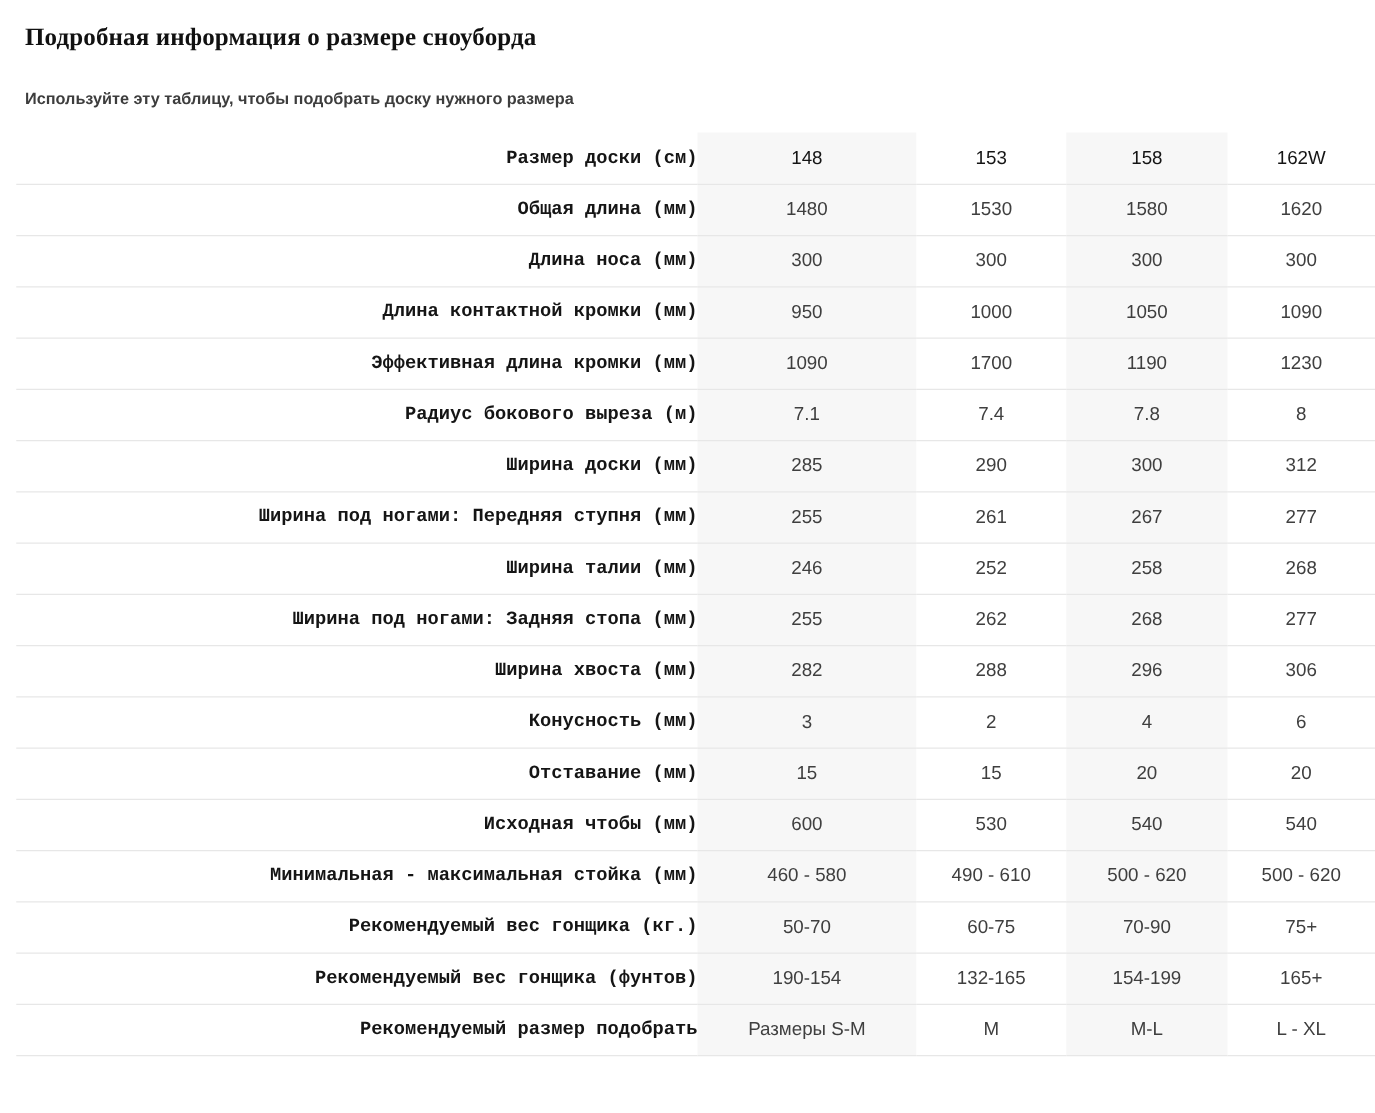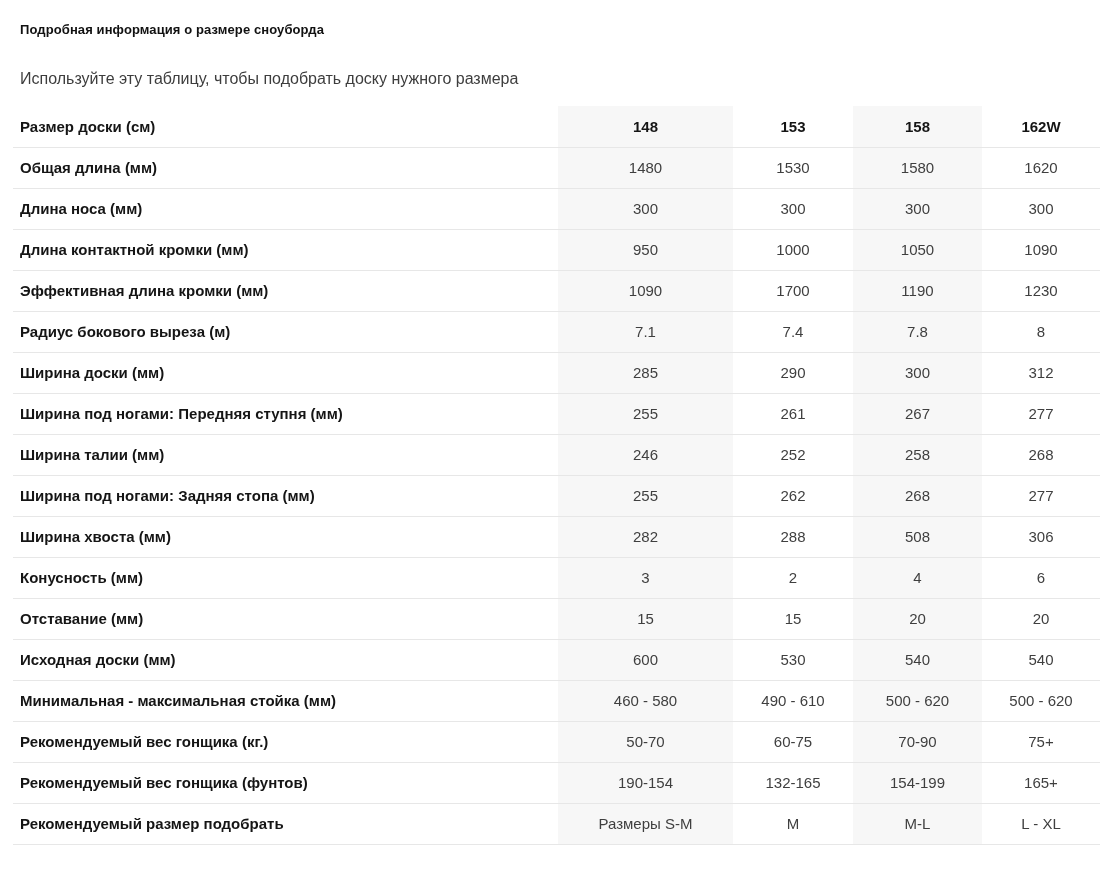--- a/index.html
+++ b/index.html
@@ -13,61 +13,63 @@
   * { box-sizing: border-box; }
   html, body {
     margin: 0; padding: 0;
     width: 1100px; height: 890px;
     background: #ffffff;
     font-family: "Liberation Sans", "DejaVu Sans", sans-serif;
     overflow: hidden;
   }
   .title {
     margin: 19px 20px 0 20px;
-    font-size: 13px;
+    font-size: 20px;
     line-height: 22px;
     font-weight: 700;
     color: var(--title_text);
     letter-spacing: .1px;
+    font-family: Liberation Serif, serif;
   }
   .subtitle {
     margin: 28px 20px 0 20px;
-    font-size: 16px;
+    font-size: 13px;
     line-height: 19px;
-    font-weight: 400;
+    font-weight: 700;
     color: var(--subtitle_text);
   }
   table.spec-table {
     margin: 18px 0 0 13px;
     width: 1087px;
     border-collapse: collapse;
     table-layout: fixed;
   }
   .spec-table th, .spec-table td {
     height: 41px;
     padding: 0;
     vertical-align: middle;
     border-bottom: 1px solid var(--divider);
     font-size: 15px;
     white-space: nowrap;
   }
   .spec-table .label-cell {
-    text-align: left;
+    text-align: right;
     padding-left: 7px;
     font-weight: 700;
     color: var(--label_text);
+    font-family: Liberation Mono, monospace;
   }
   .spec-table td.val {
     text-align: center;
     font-weight: 400;
     color: var(--value_text);
   }
   .spec-table th.val {
     text-align: center;
-    font-weight: 700;
+    font-weight: 400;
     color: var(--label_text);
   }
   .spec-table .shade { background: var(--shade); }
 </style>
 </head>
 <body>
 
 <h1 class="title">Подробная информация о размере сноуборда</h1>
 <p class="subtitle">Используйте эту таблицу, чтобы подобрать доску нужного размера</p>
 
@@ -149,39 +151,39 @@
       <td class="label-cell">Ширина под ногами: Задняя стопа (мм)</td>
       <td class="val shade">255</td>
       <td class="val">262</td>
       <td class="val shade">268</td>
       <td class="val">277</td>
     </tr>
     <tr>
       <td class="label-cell">Ширина хвоста (мм)</td>
       <td class="val shade">282</td>
       <td class="val">288</td>
-      <td class="val shade">508</td>
+      <td class="val shade">296</td>
       <td class="val">306</td>
     </tr>
     <tr>
       <td class="label-cell">Конусность (мм)</td>
       <td class="val shade">3</td>
       <td class="val">2</td>
       <td class="val shade">4</td>
       <td class="val">6</td>
     </tr>
     <tr>
       <td class="label-cell">Отставание (мм)</td>
       <td class="val shade">15</td>
       <td class="val">15</td>
       <td class="val shade">20</td>
       <td class="val">20</td>
     </tr>
     <tr>
-      <td class="label-cell">Исходная доски (мм)</td>
+      <td class="label-cell">Исходная чтобы (мм)</td>
       <td class="val shade">600</td>
       <td class="val">530</td>
       <td class="val shade">540</td>
       <td class="val">540</td>
     </tr>
     <tr>
       <td class="label-cell">Минимальная - максимальная стойка (мм)</td>
       <td class="val shade">460 - 580</td>
       <td class="val">490 - 610</td>
       <td class="val shade">500 - 620</td>

